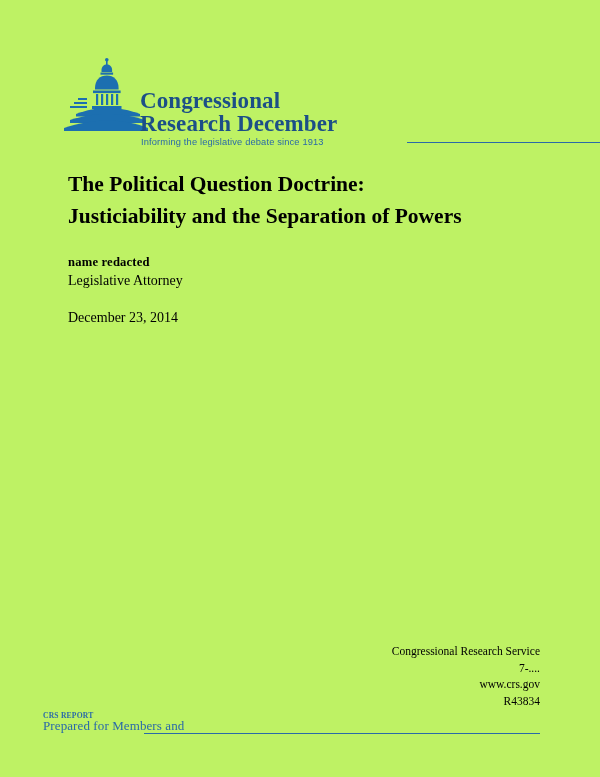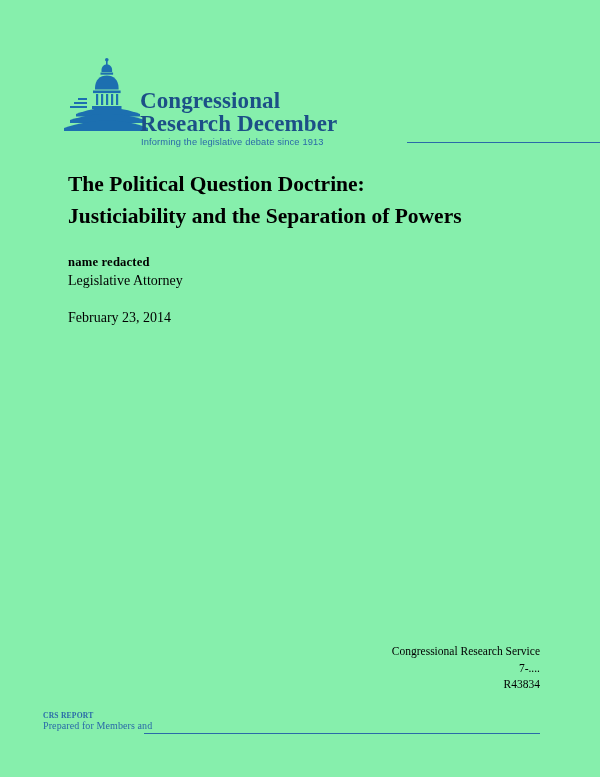--- a/index.html
+++ b/index.html
@@ -4,21 +4,21 @@
 <style>
   html, body {
     margin: 0;
     padding: 0;
     background: #8a8a8a;
   }
   .page {
     position: relative;
     width: 600px;
     height: 777px;
-    background: #86efac;
+    background: #bef264;
     box-sizing: border-box;
     overflow: hidden;
     font-family: "Liberation Serif", serif;
     color: #000000;
   }
 
   
   .logo-block {
     position: absolute;
     left: 62px;
@@ -129,21 +129,21 @@
     font-family: Liberation Serif, serif;
     color: #2a6aa8;
   }
   .crs-report {
     font-size: 7.6px;
     font-weight: bold;
     letter-spacing: 0.2px;
     line-height: 10px;
   }
   .crs-prepared {
-    font-size: 10px;
+    font-size: 13px;
     line-height: 9.6px;
     letter-spacing: 0.1px;
   }
   .footer-rule {
     position: absolute;
     left: 144px;
     top: 733px;
     width: 396px;
     height: 1px;
     background: #2a6aa8;
@@ -187,25 +187,26 @@
     <div class="logo-rule"></div>
   </div>
 
   <div class="title">
     <span>The Political Question Doctrine:</span>
     <span class="line2">Justiciability and the Separation of Powers</span>
   </div>
 
   <div class="byline">name redacted</div>
   <div class="byline-role">Legislative Attorney</div>
-  <div class="docdate">February 23, 2014</div>
+  <div class="docdate">December 23, 2014</div>
 
   <div class="footer-right">
     <div>Congressional Research Service</div>
     <div>7-....</div>
+    <div>www.crs.gov</div>
     <div>R43834</div>
   </div>
 
   <div class="footer-left">
     <div class="crs-report">CRS REPORT</div>
     <div class="crs-prepared">Prepared for Members and</div>
   </div>
   <div class="footer-rule"></div>
 
 </div>

